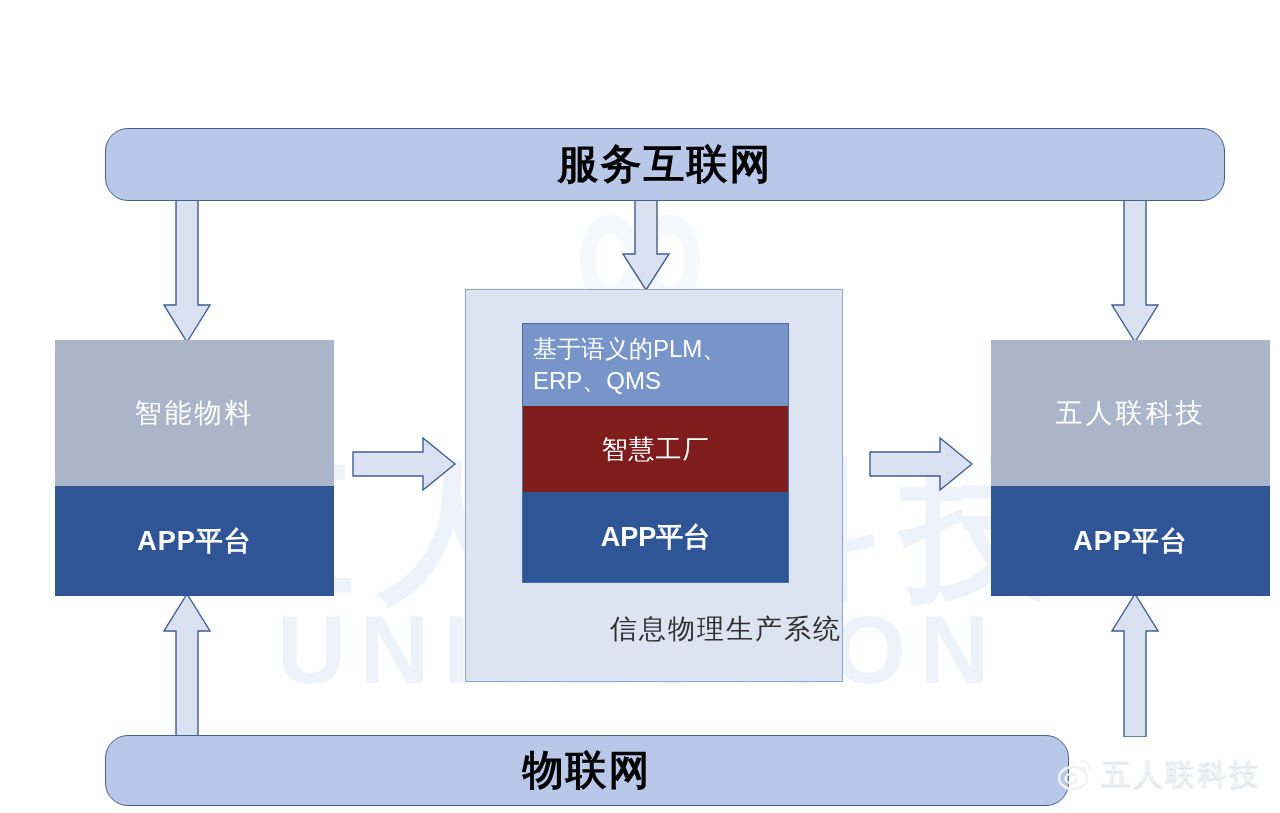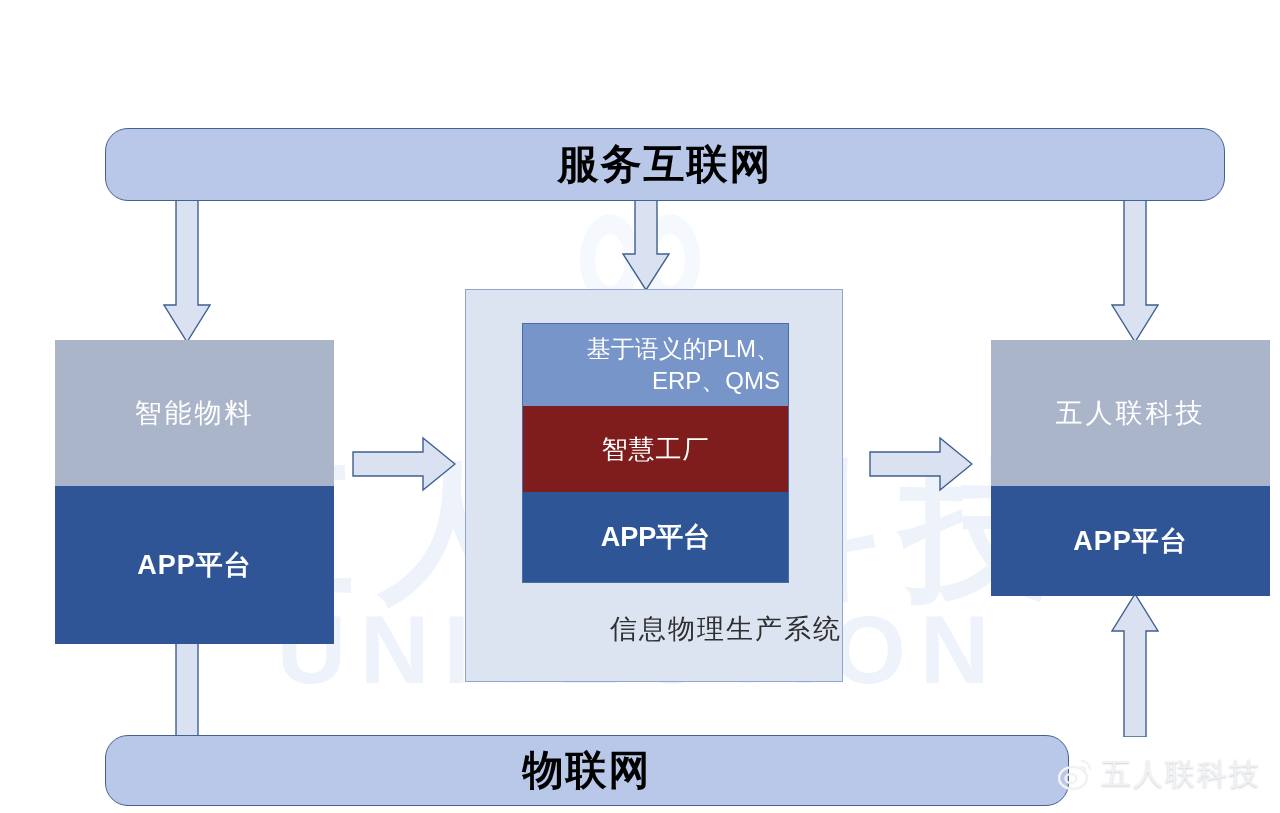--- a/index.html
+++ b/index.html
@@ -83,21 +83,21 @@
   #banner-bottom{ left: 105px; top: 735px; width: 964px; height: 71px; }
 
   
   .side-box {
     position: absolute;
     box-sizing: border-box;
     z-index: 3;
     display: flex;
     flex-direction: column;
   }
-  #box-material { left: 55px;  top: 340px; width: 279px; height: 304px; }
+  #box-material { left: 55px;  top: 340px; width: 279px; height: 256px; }
   #box-product  { left: 991px; top: 340px; width: 279px; height: 256px; }
   .band {
     box-sizing: border-box;
     display: flex;
     align-items: center;
     justify-content: center;
     text-align: center;
   }
   .band-upper {
     flex: 0 0 146px;
@@ -153,21 +153,21 @@
   #cps-band-semantic {
     flex: 0 0 82px;
     background: #7795c9;
     justify-content: flex-start;
     padding: 0 8px 0 10px;
   }
   #cps-band-semantic span {
     font-size: 24px;
     color: #ffffff;
     line-height: 1.35;
-    text-align: right;
+    text-align: left;
     display: block;
   }
   #cps-band-factory {
     flex: 0 0 86px;
     background: #7f1d1d;
   }
   #cps-band-factory span {
     font-size: 26px;
     color: #ffffff;
     letter-spacing: 1px;

